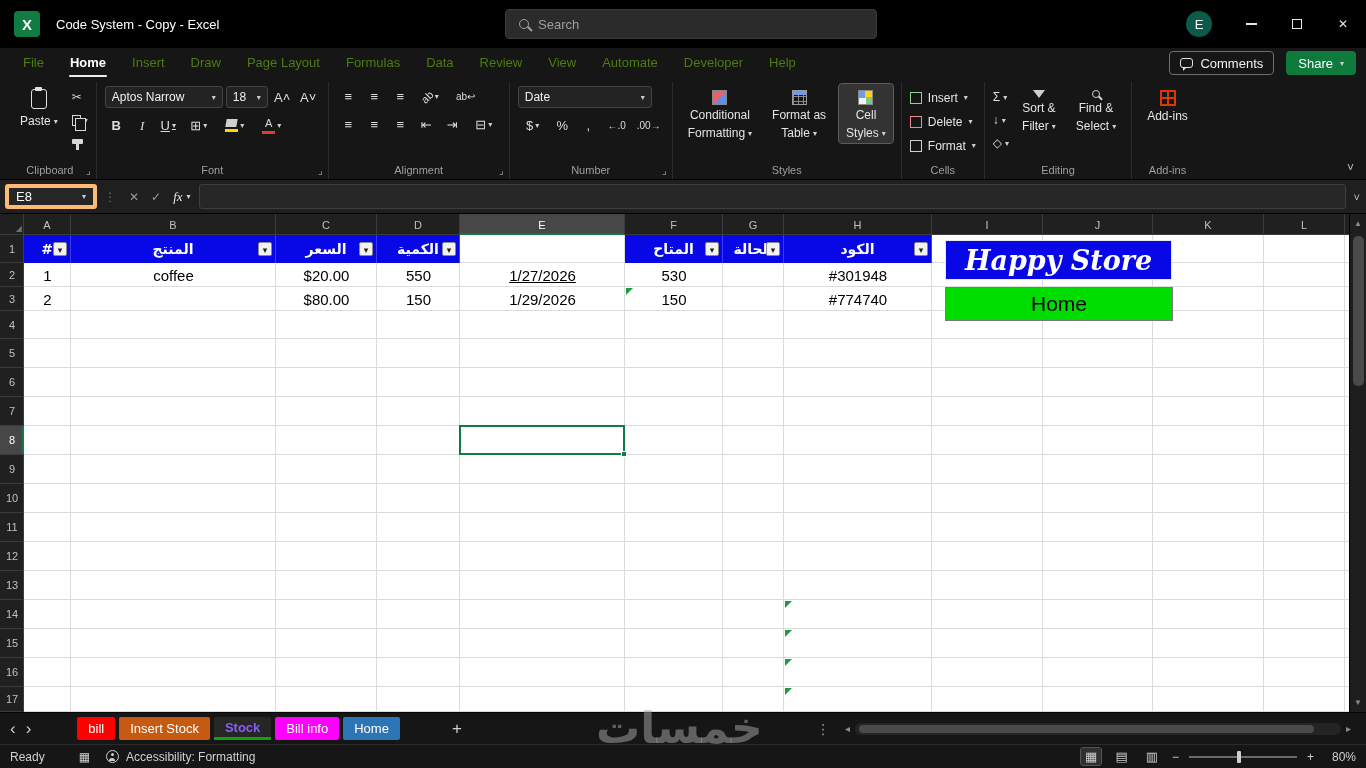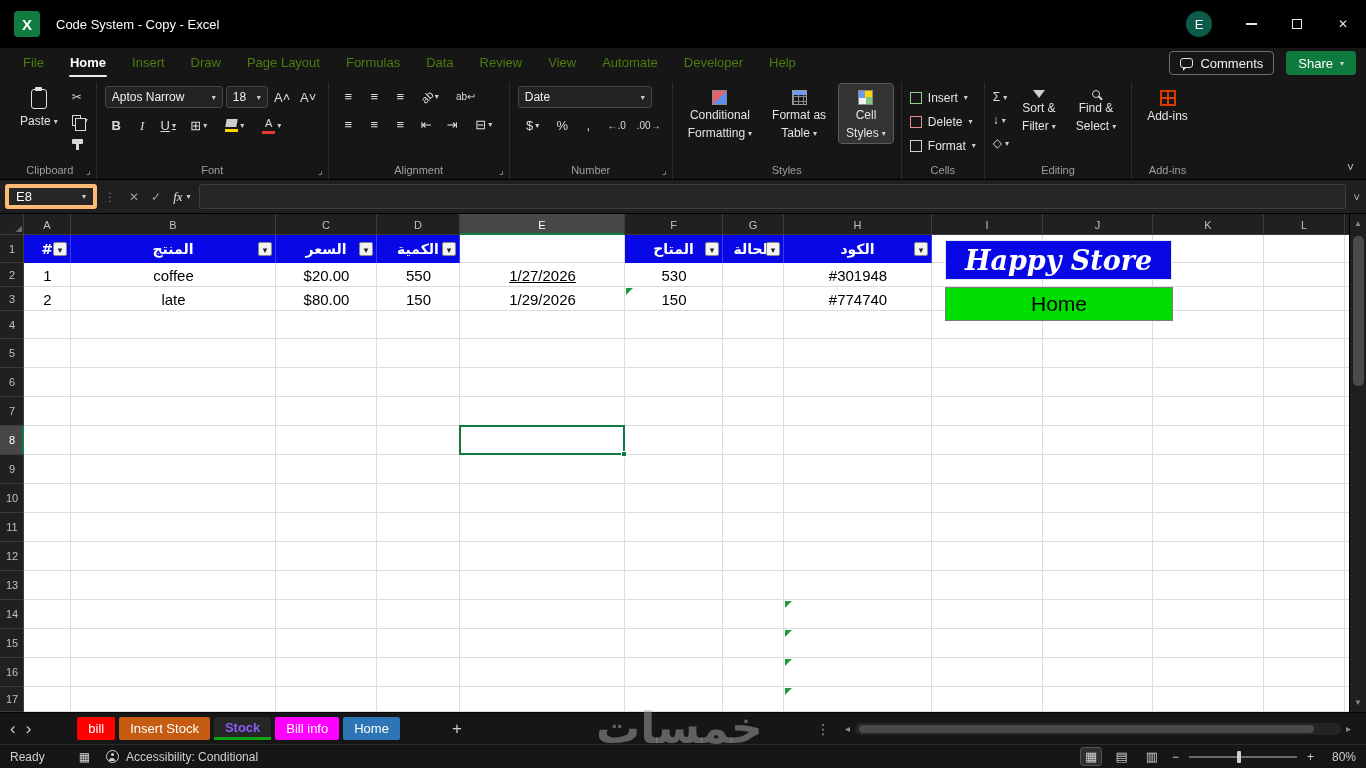--- a/index.html
+++ b/index.html
@@ -182,20 +182,24 @@
 </head>
 <body>
 
 <div class="app" style="--hdr-blue: #0808e6; --home-green: #00dd00; --sel-green: #107C41; --err-green: #1d9b3e; --tab-underline: #0fa30f;">
 
   <header class="titlebar">
     <div class="excel-icon">
         <span>X</span>
       </div>
     <div class="doc-title">Code System - Copy - Excel</div>
+    <div class="search-box">
+      <span class="search-glyph"></span>
+      <span>Search</span>
+    </div>
     <div class="avatar">E</div>
     <div class="win-controls">
       <div class="win-btn">
           <span class="min-glyph"></span>
         </div>
       <div class="win-btn">
           <span class="max-glyph"></span>
         </div>
       <div class="win-btn">
           <span>✕</span>
@@ -591,21 +595,20 @@
           <span class="filter-btn">▾</span>
         </div>
         <div class="dcell" style="left: 0px; width: 47px; top: 28px; height: 24px;">1</div>
         <div class="dcell" style="left: 47px; width: 205px; top: 28px; height: 24px;">coffee</div>
         <div class="dcell" style="left: 252px; width: 101px; top: 28px; height: 24px;">$20.00</div>
         <div class="dcell" style="left: 353px; width: 83px; top: 28px; height: 24px;">550</div>
         <div class="dcell" style="left: 436px; width: 165px; top: 28px; height: 24px; text-decoration: underline;">1/27/2026</div>
         <div class="dcell" style="left: 601px; width: 98px; top: 28px; height: 24px;">530</div>
         <div class="dcell" style="left: 760px; width: 148px; top: 28px; height: 24px;">#301948</div>
         <div class="dcell" style="left: 0px; width: 47px; top: 52px; height: 24px;">2</div>
-        <div class="dcell" style="left: 47px; width: 205px; top: 52px; height: 24px;">late</div>
         <div class="dcell" style="left: 252px; width: 101px; top: 52px; height: 24px;">$80.00</div>
         <div class="dcell" style="left: 353px; width: 83px; top: 52px; height: 24px;">150</div>
         <div class="dcell" style="left: 436px; width: 165px; top: 52px; height: 24px;">1/29/2026</div>
         <div class="dcell" style="left: 601px; width: 98px; top: 52px; height: 24px;">150</div>
         <div class="dcell" style="left: 760px; width: 148px; top: 52px; height: 24px;">#774740</div>
         <div class="err-tri" style="left: 602px; top: 53px;"></div>
         <div class="err-tri" style="left: 761px; top: 366px;"></div>
         <div class="err-tri" style="left: 761px; top: 395px;"></div>
         <div class="err-tri" style="left: 761px; top: 424px;"></div>
         <div class="err-tri" style="left: 761px; top: 453px;"></div>
@@ -637,21 +640,21 @@
       <span class="harrow">▸</span>
     </div>
   </footer>
   <div class="watermark">خمسات</div>
 
   <footer class="statusbar">
     <span class="sb-ready">Ready</span>
     <span class="sb-icon">▦</span>
     <span class="sb-acc">
       <span class="person-icon"></span>
-      <span>Accessibility: Conditional</span>
+      <span>Accessibility: Formatting</span>
     </span>
     <div class="sb-right">
       <span class="view-btn active">▦</span>
       <span class="view-btn">▤</span>
       <span class="view-btn">▥</span>
       <span>−</span>
       <div class="zoom-slider">
         <div class="zoom-track"></div>
         <div class="zoom-thumb"></div>
       </div>

